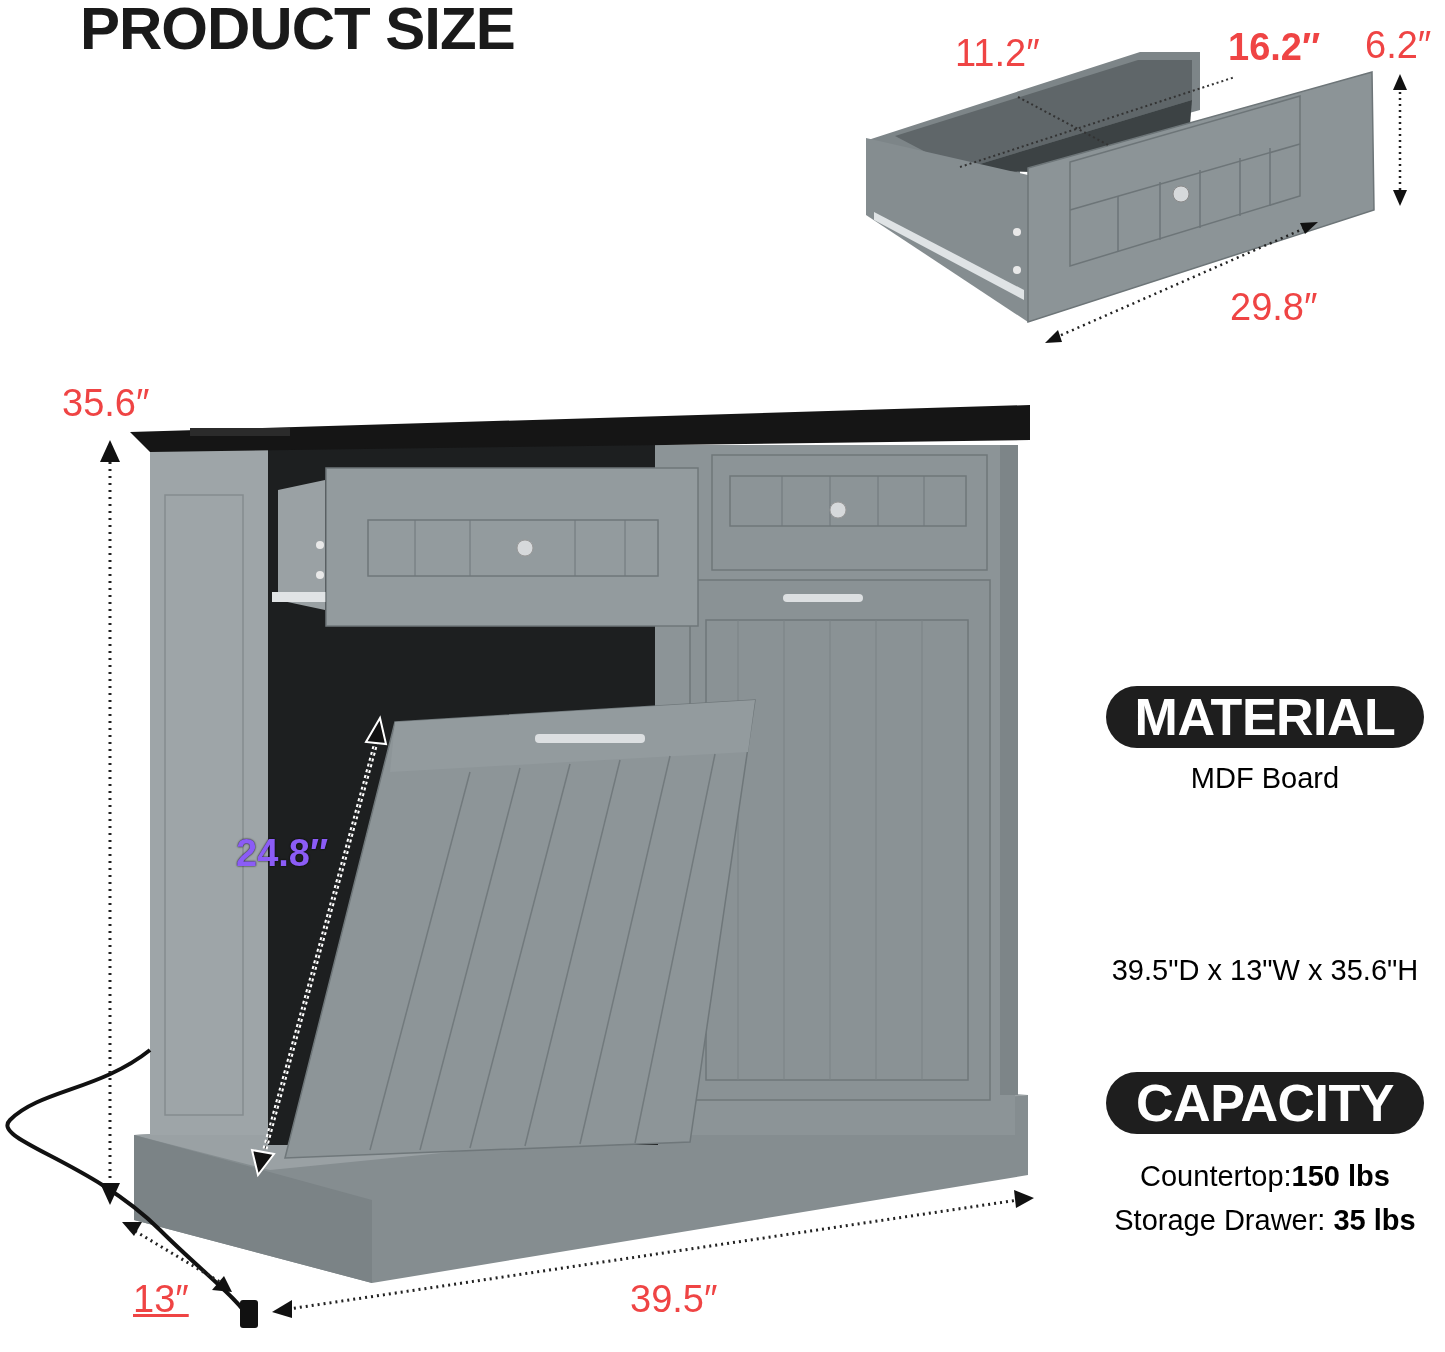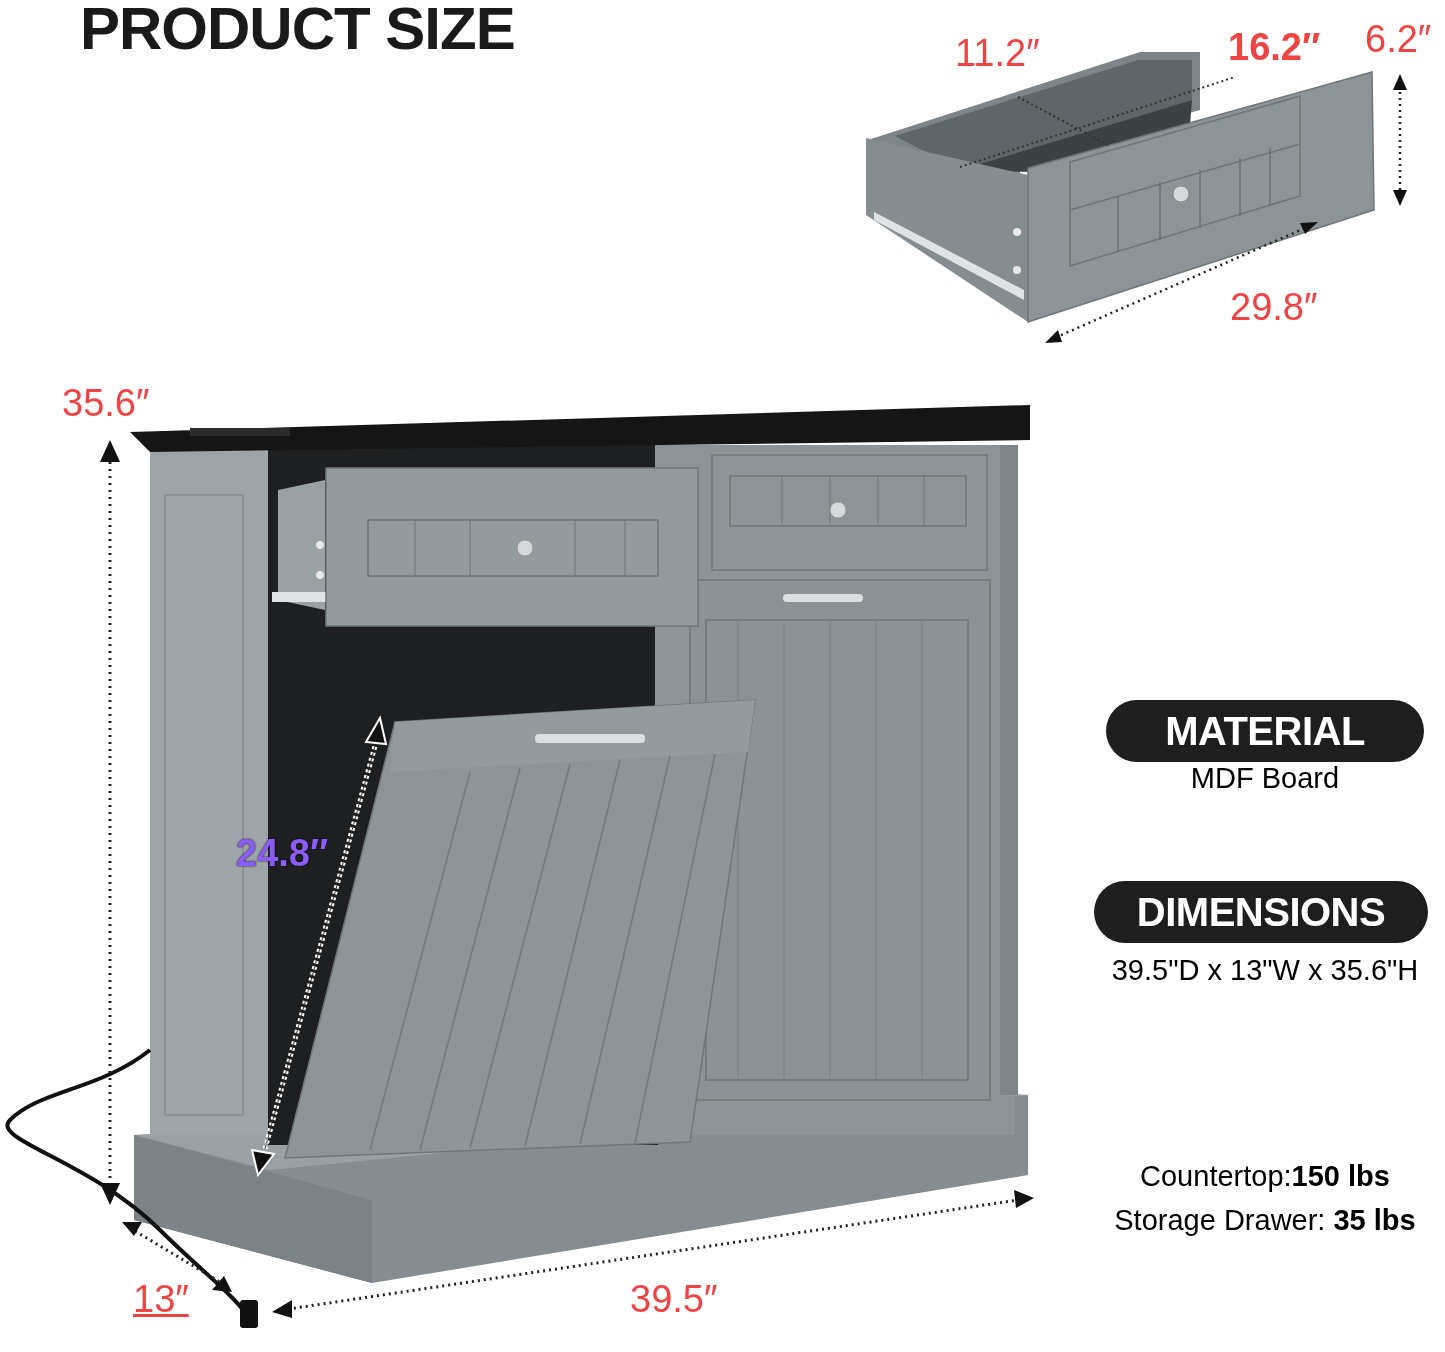--- a/index.html
+++ b/index.html
@@ -4,22 +4,22 @@
 <style>
   html, body { margin: 0; padding: 0; background: #ffffff; }
   body { width: 1445px; height: 1352px; position: relative; overflow: hidden;
          font-family: "Liberation Sans", sans-serif; color: #1c1c1c; }
   .abs { position: absolute; }
   .title { left: 80px; top: -6px; font-size: 60px; font-weight: 900; letter-spacing: -1px; color: #1a1a1a; }
   .dim { font-size: 38px; color: #ef4444; white-space: nowrap; }
   .dim-white { font-size: 38px; color: #8b5cf6; font-weight: bold; white-space: nowrap;
                text-shadow: 0 0 2px #000; }
   .pill { background: #1e1e1e; color: #fff; border-radius: 32px; font-weight: 900;
-          font-size: 40px; display: flex; align-items: center; justify-content: center;
-          letter-spacing: -0.5px; height: 62px; margin-top: 14px; }
+          font-size: 52px; display: flex; align-items: center; justify-content: center;
+          letter-spacing: -0.5px; height: 62px; }
   .spec { font-size: 29px; color: #000000; text-align: center; white-space: nowrap; }
   .spec b { font-weight: bold; }
   svg { position: absolute; left: 0; top: 0; }
 </style>
 </head>
 <body>
 
 <div class="abs title">PRODUCT SIZE</div>
 
 <div class="abs" style="left:0;top:0;width:1445px;height:360px;">
@@ -50,21 +50,21 @@
     <line x1="960" y1="167" x2="1235" y2="77" stroke="#333" stroke-width="2" stroke-dasharray="2,3"></line>
     <line x1="1400" y1="80" x2="1400" y2="200" stroke="#222" stroke-width="2.5" stroke-dasharray="2,4"></line>
     <polygon points="1400,74 1393,90 1407,90" fill="#111"></polygon>
     <polygon points="1400,206 1393,190 1407,190" fill="#111"></polygon>
     <line x1="1050" y1="340" x2="1312" y2="225" stroke="#222" stroke-width="2.5" stroke-dasharray="2,4"></line>
     <polygon points="1045,343 1058,330 1062,342" fill="#111"></polygon>
     <polygon points="1318,222 1305,234 1300,223" fill="#111"></polygon>
   </svg>
   <div class="abs dim" style="left:955px;top:32px;">11.2″</div>
   <div class="abs dim" style="left:1228px;top:26px;font-weight:bold;">16.2″</div>
-  <div class="abs dim" style="left:1365px;top:18px;">6.2″</div>
+  <div class="abs dim" style="left:1365px;top:24px;">6.2″</div>
   <div class="abs dim" style="left:1230px;top:286px;">29.8″</div>
 </div>
 
 <div class="abs" style="left:0;top:360px;width:1080px;height:992px;">
   <svg width="1080" height="992">
     <g transform="translate(0,-360)">
 
       <polygon points="134,1135 1028,1095 1028,1175 372,1283 134,1220" fill="#858d90"></polygon>
       <polygon points="134,1135 270,1170 1028,1095 900,1085" fill="#9aa1a4"></polygon>
       <polygon points="134,1135 372,1200 372,1283 134,1220" fill="#7b8386"></polygon>
@@ -140,22 +140,22 @@
   <div class="abs dim" style="left:62px;top:22px;">35.6″</div>
   <div class="abs dim-white" style="left:236px;top:472px;">24.8″</div>
   <div class="abs dim" style="left:133px;top:918px;text-decoration:underline;">13″</div>
   <div class="abs dim" style="left:630px;top:918px;">39.5″</div>
 </div>
 
 <div class="abs" style="left:1090px;top:680px;width:345px;height:560px;">
   <div class="abs pill" style="left:16px;top:6px;width:318px;">MATERIAL</div>
   <div class="abs spec" style="left:0;top:82px;width:350px;">MDF Board</div>
 
-  <div class="abs pill" style="left:4px;top:187px;width:334px;">DIMENSIONS</div>
   <div class="abs spec" style="left:0;top:274px;width:350px;">39.5"D x 13"W x 35.6"H</div>
 
+  <div class="abs pill" style="left:16px;top:392px;width:318px;">CAPACITY</div>
   <div class="abs spec" style="left:0;top:480px;width:350px;">
     <span>Countertop:</span><b>150 lbs</b>
   </div>
   <div class="abs spec" style="left:0;top:524px;width:350px;">
     <span>Storage Drawer: </span><b>35 lbs</b>
   </div>
 </div>
 
 </body></html>

